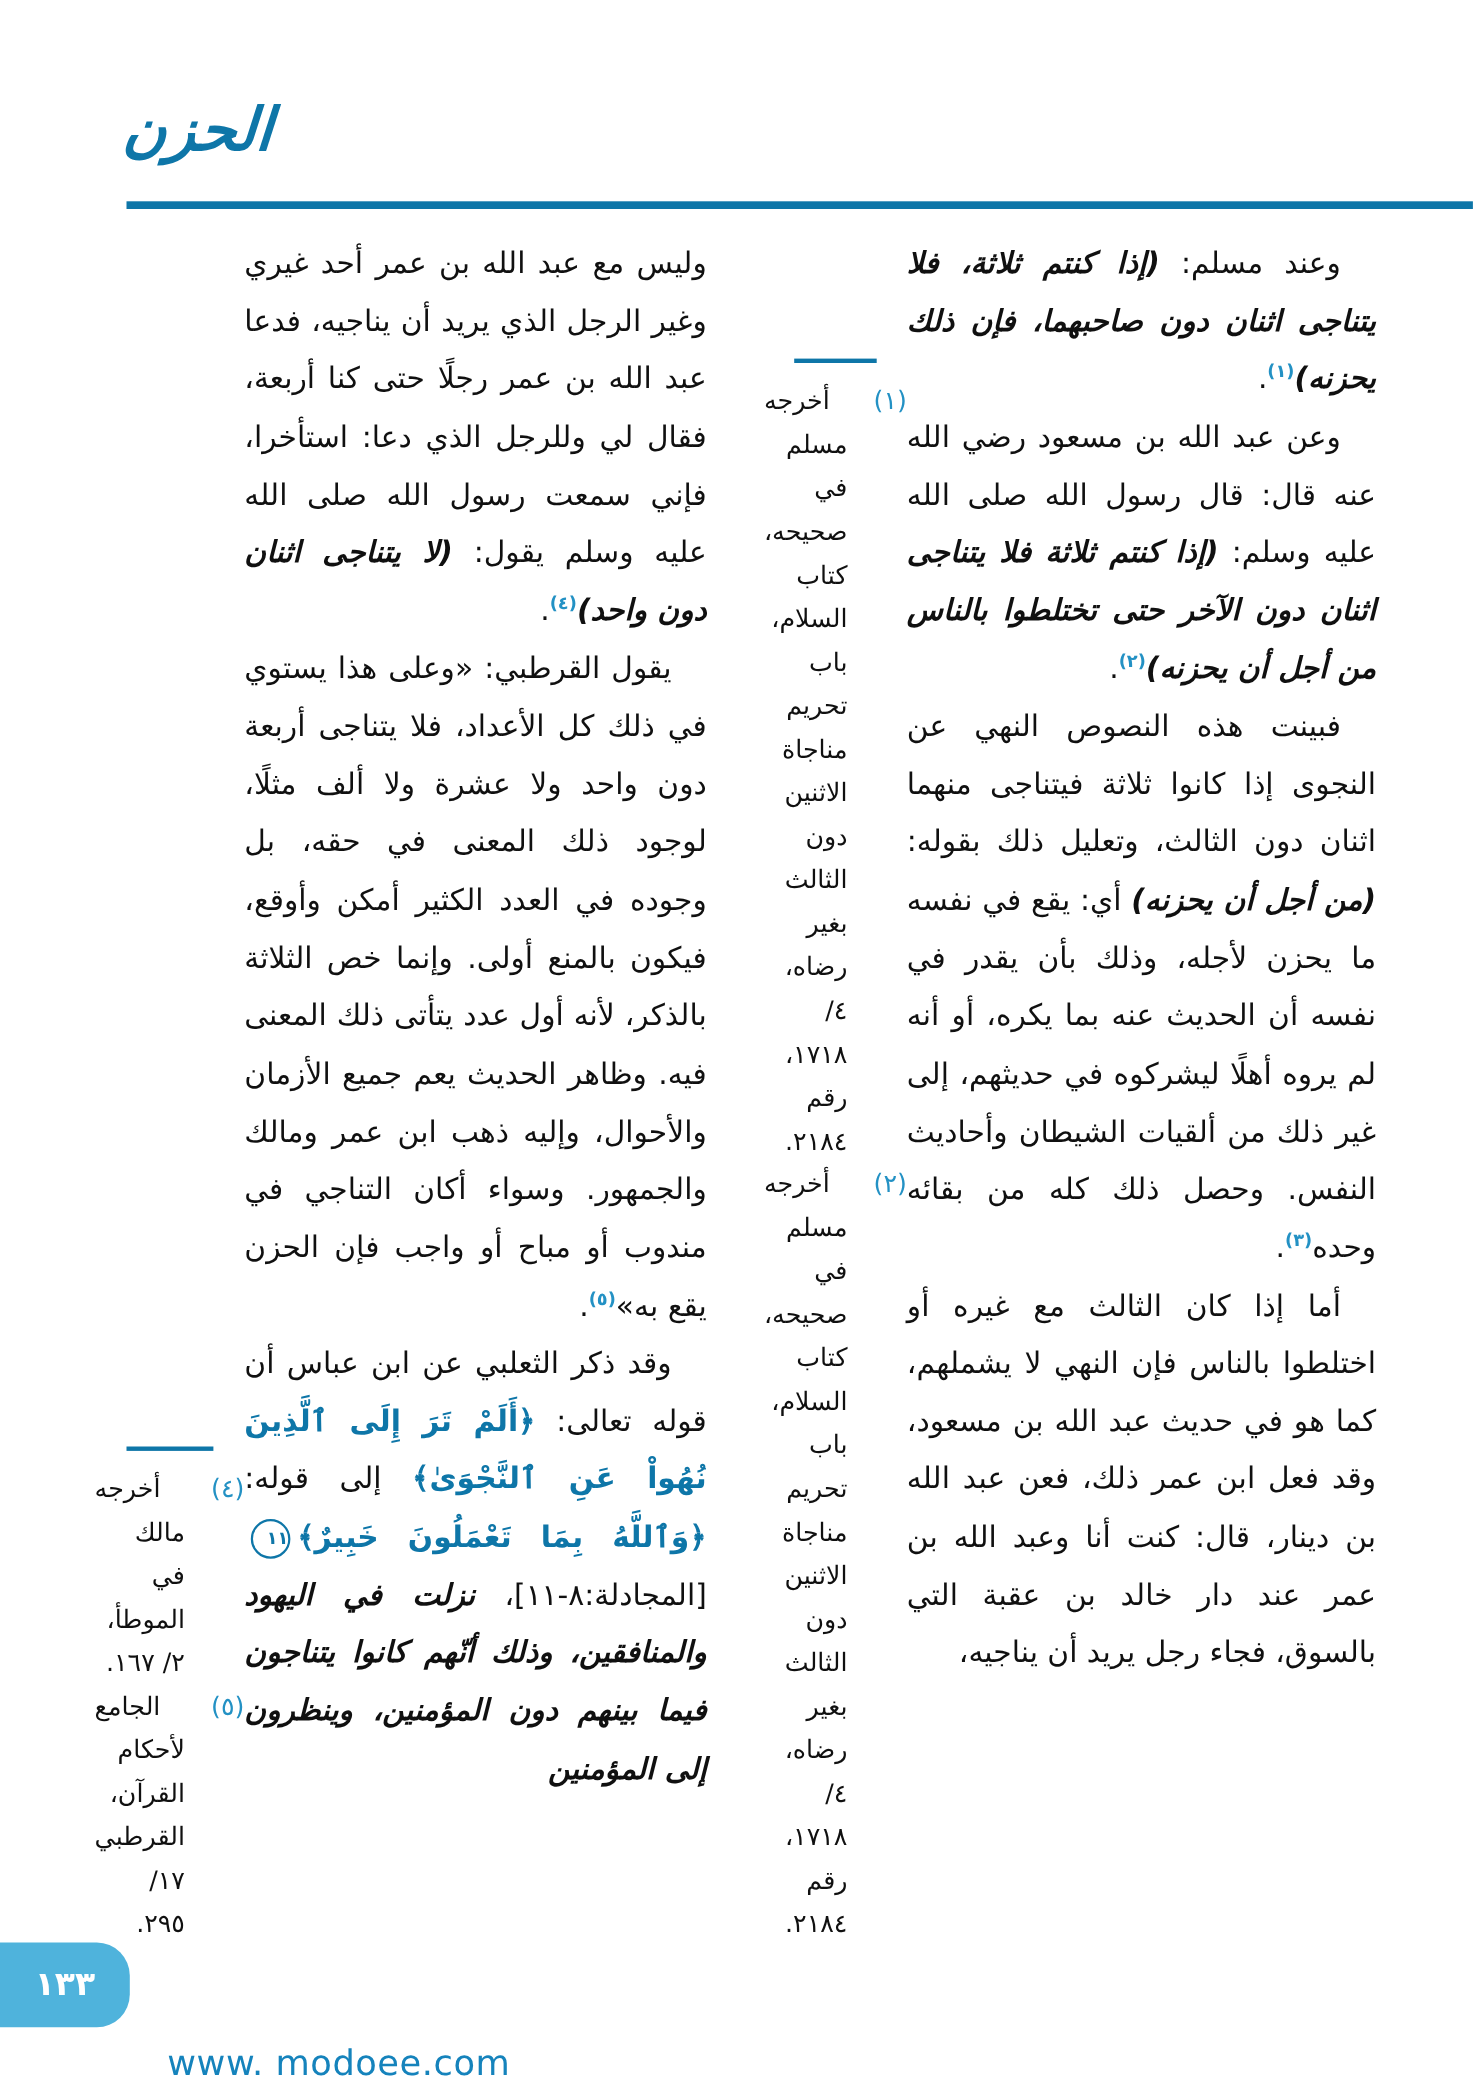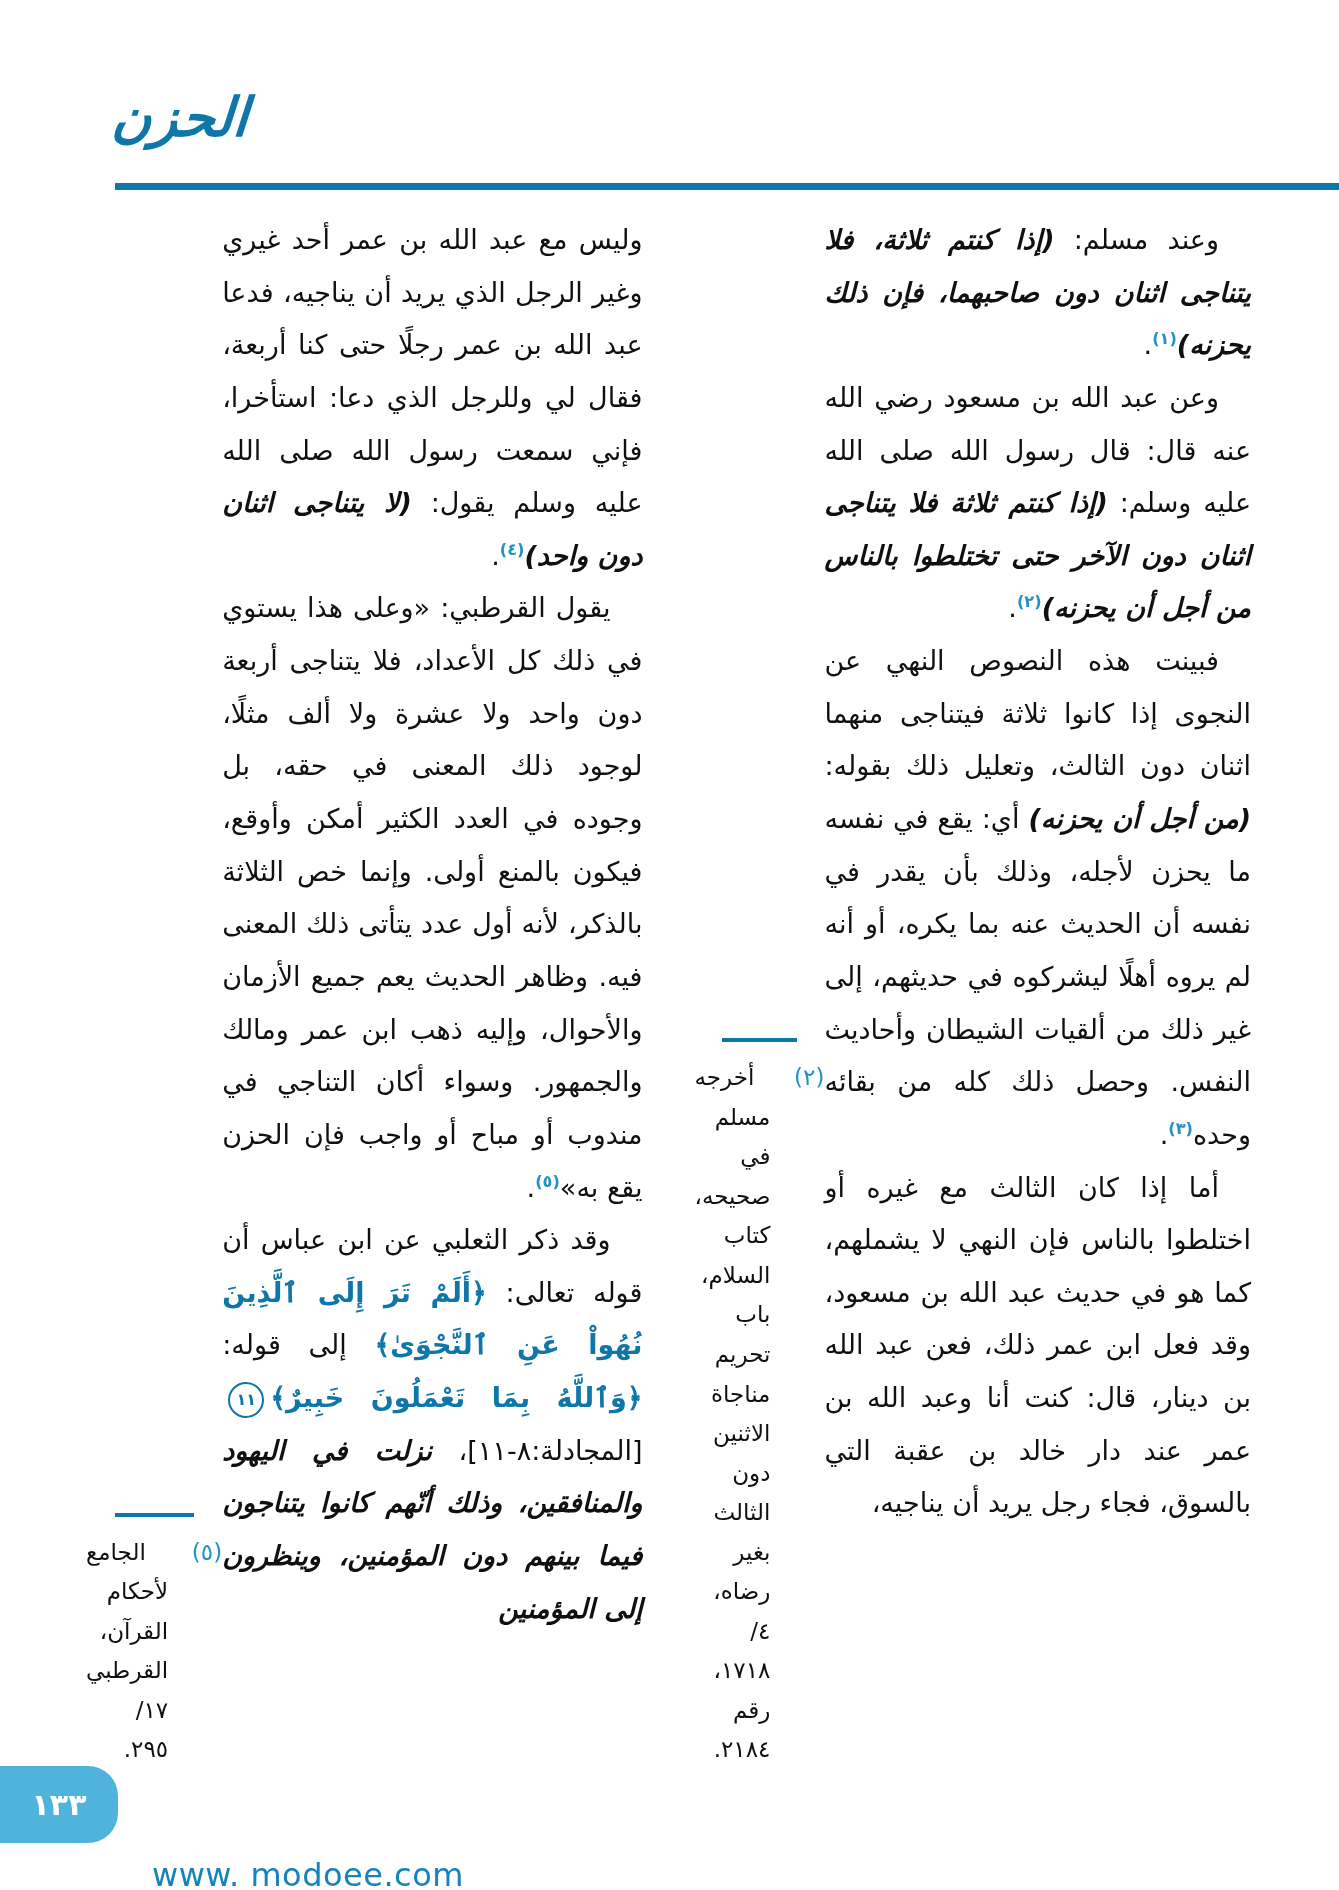--- a/index.html
+++ b/index.html
@@ -62,21 +62,21 @@
     letter-spacing: 1px;
     line-height: 0;
   }
   .seg-ayah {
     display: inline-block;
     width: 36px; height: 36px;
     border: 2px solid var(--accent);
     border-radius: 50%;
     color: var(--accent);
     font-size: 16px; font-weight: bold;
-    line-height: 31px; text-align: center;
+    line-height: 31px; text-align: right;
     vertical-align: middle;
     margin: 0 6px;
     text-indent: 0;
   }
   
   .footnotes { margin-top: auto; padding-top: 6px; }
   .fn-rule {
     width: 58%; height: 4px;
     background: var(--accent);
     margin: 0 auto 16px auto;
@@ -119,34 +119,36 @@
   <div class="column">
     <div>
         <p class="para"><span class="seg-normal">وعند مسلم: </span><span class="seg-bold">(إذا كنتم ثلاثة، فلا يتناجى اثنان دون صاحبهما، فإن ذلك يحزنه)</span><span class="seg-marker">(١)</span><span class="seg-normal">.</span></p>
         <p class="para"><span class="seg-normal">وعن عبد الله بن مسعود رضي الله عنه قال: قال رسول الله صلى الله عليه وسلم: </span><span class="seg-bold">(إذا كنتم ثلاثة فلا يتناجى اثنان دون الآخر حتى تختلطوا بالناس من أجل أن يحزنه)</span><span class="seg-marker">(٢)</span><span class="seg-normal">.</span></p>
         <p class="para"><span class="seg-normal">فبينت هذه النصوص النهي عن النجوى إذا كانوا ثلاثة فيتناجى منهما اثنان دون الثالث، وتعليل ذلك بقوله: </span><span class="seg-bold">(من أجل أن يحزنه)</span><span class="seg-normal"> أي: يقع في نفسه ما يحزن لأجله، وذلك بأن يقدر في نفسه أن الحديث عنه بما يكره، أو أنه لم يروه أهلًا ليشركوه في حديثهم، إلى غير ذلك من ألقيات الشيطان وأحاديث النفس. وحصل ذلك كله من بقائه وحده</span><span class="seg-marker">(٣)</span><span class="seg-normal">.</span></p>
         <p class="para"><span class="seg-normal">أما إذا كان الثالث مع غيره أو اختلطوا بالناس فإن النهي لا يشملهم، كما هو في حديث عبد الله بن مسعود، وقد فعل ابن عمر ذلك، فعن عبد الله بن دينار، قال: كنت أنا وعبد الله بن عمر عند دار خالد بن عقبة التي بالسوق، فجاء رجل يريد أن يناجيه،</span></p>
       </div>
     <div class="footnotes">
       <div class="fn-rule"></div>
       <div>
+          <div class="fn-item"><span class="fn-num">(١)</span><span class="fn-text"> أخرجه مسلم في صحيحه، كتاب السلام، باب تحريم مناجاة الاثنين دون الثالث بغير رضاه، ٤/ ١٧١٨، رقم ٢١٨٤.</span></div>
           <div class="fn-item"><span class="fn-num">(٢)</span><span class="fn-text"> أخرجه مسلم في صحيحه، كتاب السلام، باب تحريم مناجاة الاثنين دون الثالث بغير رضاه، ٤/ ١٧١٨، رقم ٢١٨٤.</span></div>
         </div>
     </div>
   </div>
 
   <div class="column">
     <div>
         <p class="para cont"><span class="seg-normal">وليس مع عبد الله بن عمر أحد غيري وغير الرجل الذي يريد أن يناجيه، فدعا عبد الله بن عمر رجلًا حتى كنا أربعة، فقال لي وللرجل الذي دعا: استأخرا، فإني سمعت رسول الله صلى الله عليه وسلم يقول: </span><span class="seg-bold">(لا يتناجى اثنان دون واحد)</span><span class="seg-marker">(٤)</span><span class="seg-normal">.</span></p>
         <p class="para"><span class="seg-normal">يقول القرطبي: «وعلى هذا يستوي في ذلك كل الأعداد، فلا يتناجى أربعة دون واحد ولا عشرة ولا ألف مثلًا، لوجود ذلك المعنى في حقه، بل وجوده في العدد الكثير أمكن وأوقع، فيكون بالمنع أولى. وإنما خص الثلاثة بالذكر، لأنه أول عدد يتأتى ذلك المعنى فيه. وظاهر الحديث يعم جميع الأزمان والأحوال، وإليه ذهب ابن عمر ومالك والجمهور. وسواء أكان التناجي في مندوب أو مباح أو واجب فإن الحزن يقع به»</span><span class="seg-marker">(٥)</span><span class="seg-normal">.</span></p>
         <p class="para"><span class="seg-normal">وقد ذكر الثعلبي عن ابن عباس أن قوله تعالى: </span><span class="seg-quran">﴿أَلَمْ تَرَ إِلَى ٱلَّذِينَ نُهُواْ عَنِ ٱلنَّجْوَىٰ﴾</span><span class="seg-normal"> إلى قوله: </span><span class="seg-quran">﴿وَٱللَّهُ بِمَا تَعْمَلُونَ خَبِيرٌ﴾</span><span class="seg-ayah">١١</span><span class="seg-normal"> [المجادلة:٨-١١]، </span><span class="seg-bold">نزلت في اليهود والمنافقين، وذلك أنّهم كانوا يتناجون فيما بينهم دون المؤمنين، وينظرون إلى المؤمنين</span></p>
       </div>
     <div class="footnotes">
       <div class="fn-rule"></div>
       <div>
+          <div class="fn-item"><span class="fn-num">(٤)</span><span class="fn-text"> أخرجه مالك في الموطأ، ٢/ ١٦٧.</span></div>
           <div class="fn-item"><span class="fn-num">(٥)</span><span class="fn-text"> الجامع لأحكام القرآن، القرطبي ١٧/ ٢٩٥.</span></div>
         </div>
     </div>
   </div>
 
 </div>
 
 <div class="page-badge">
   <span>١٣٣</span>
 </div>

